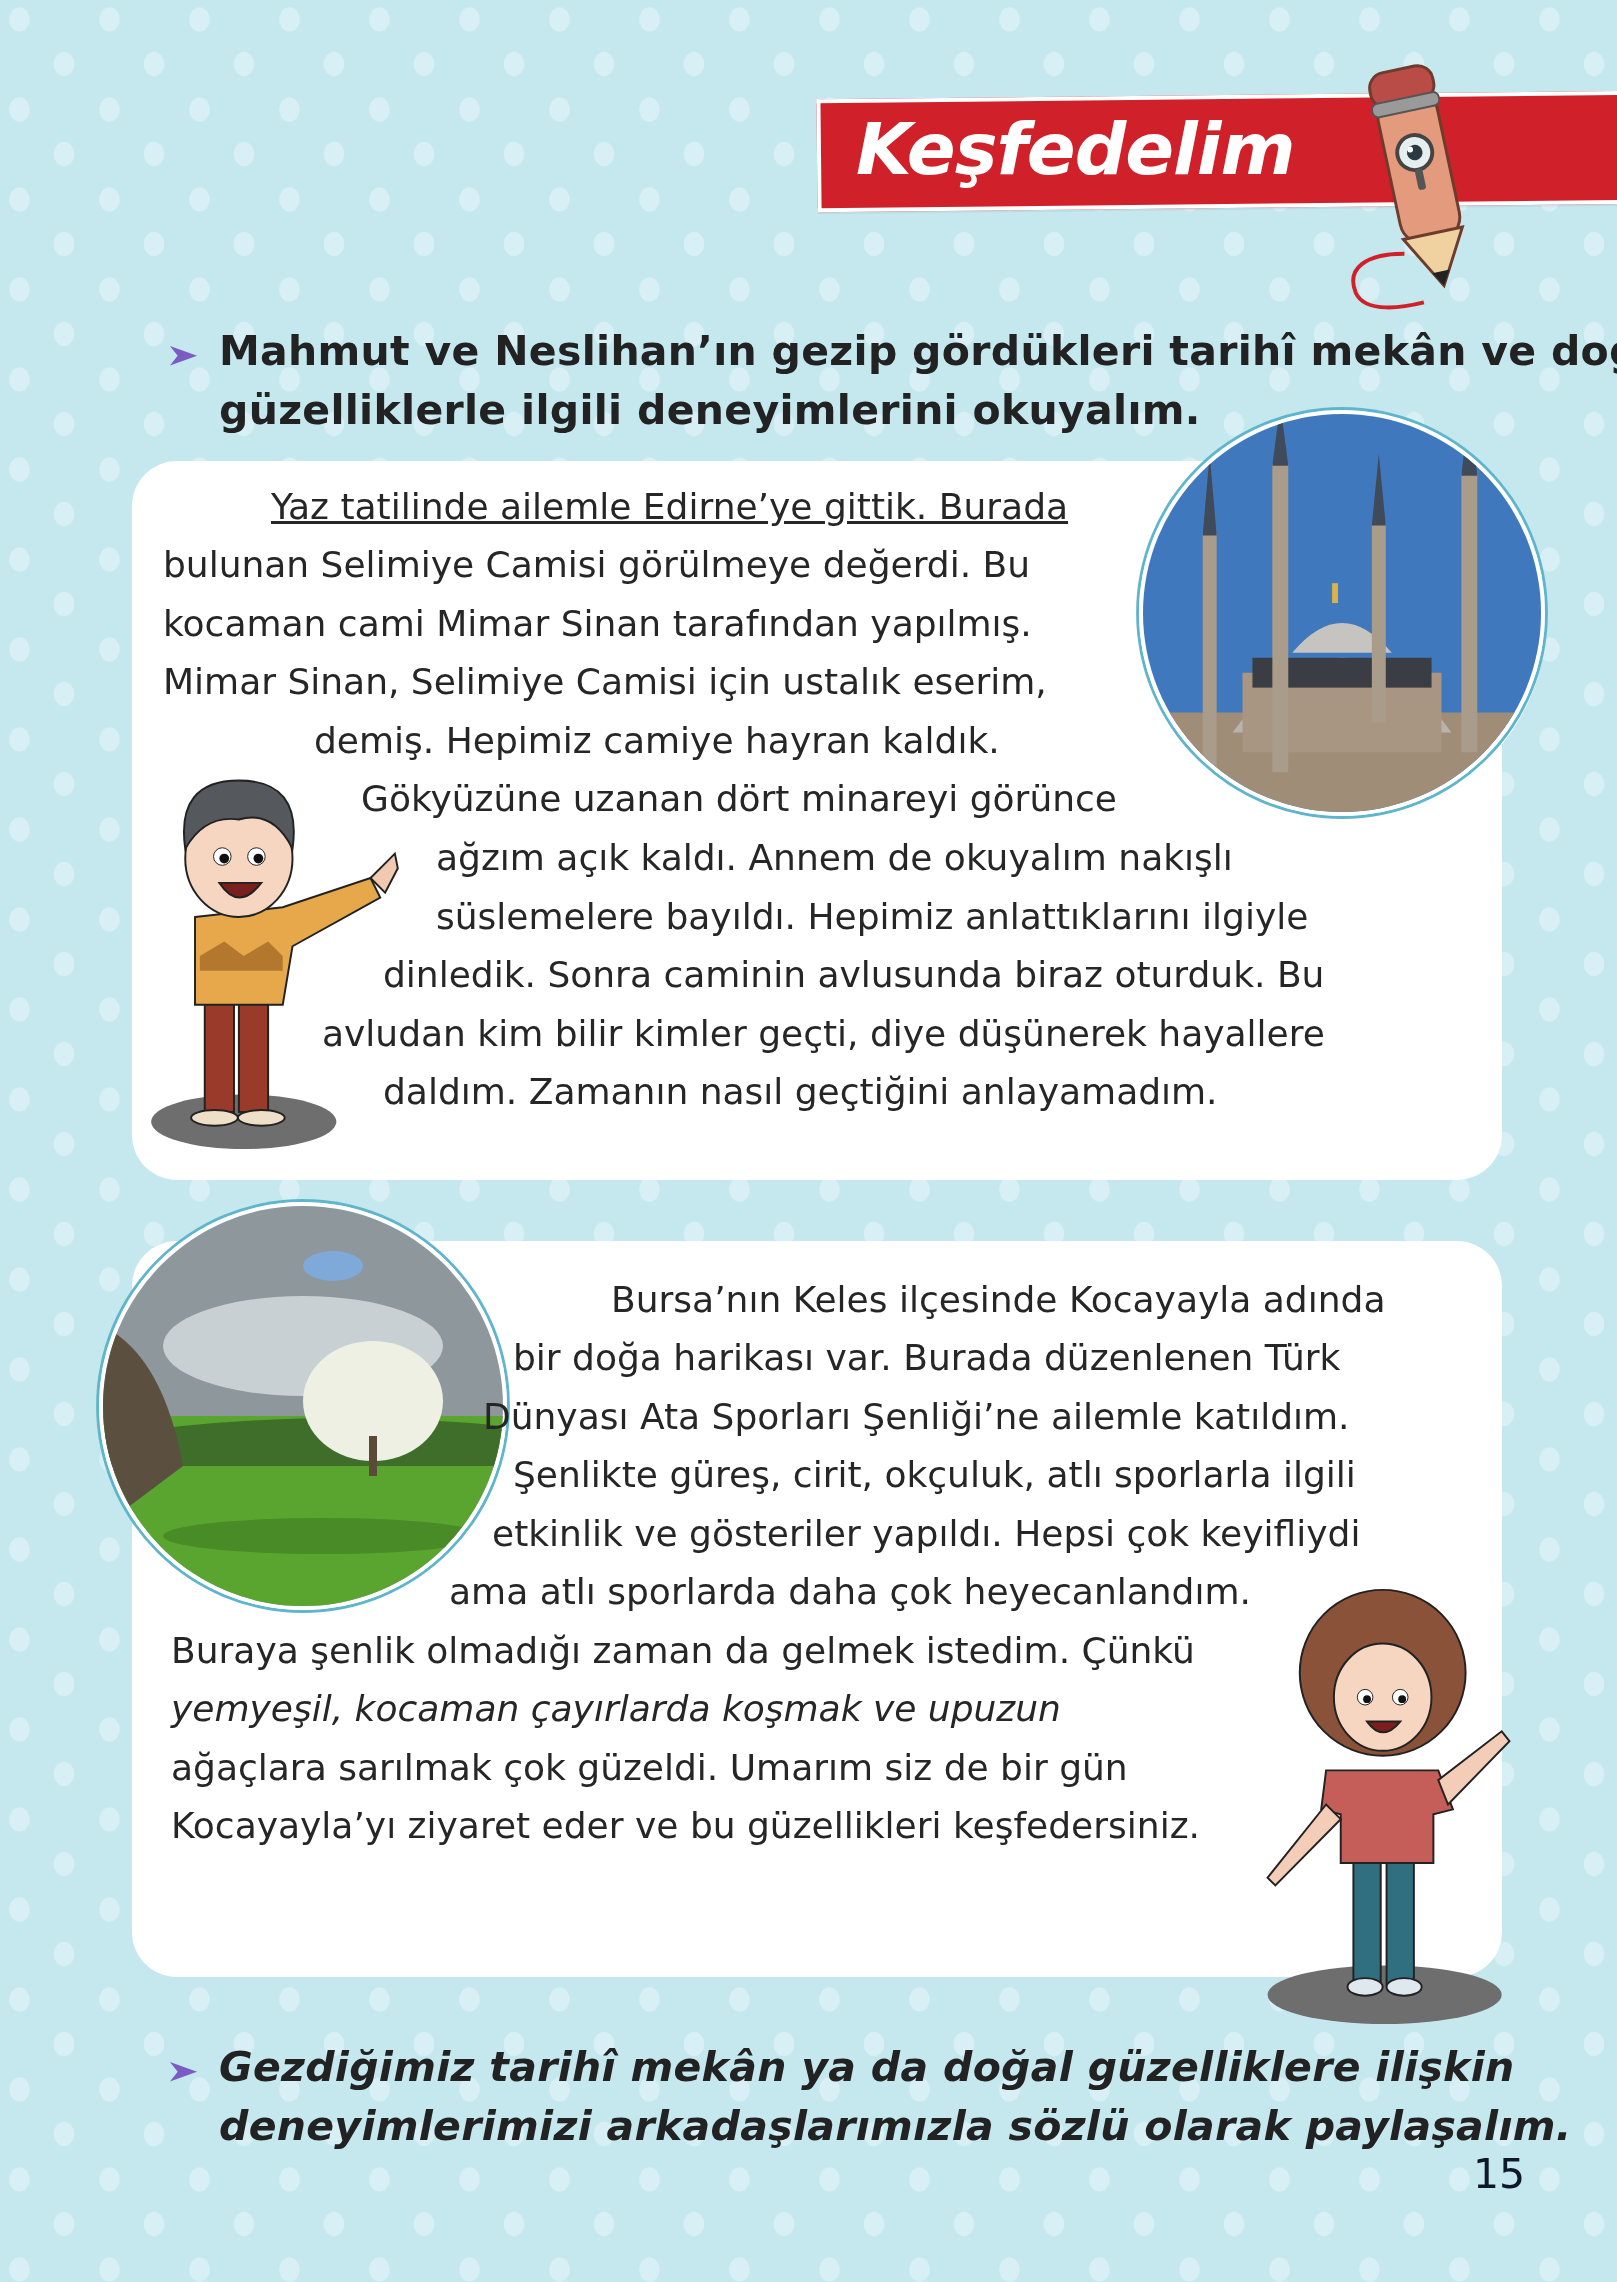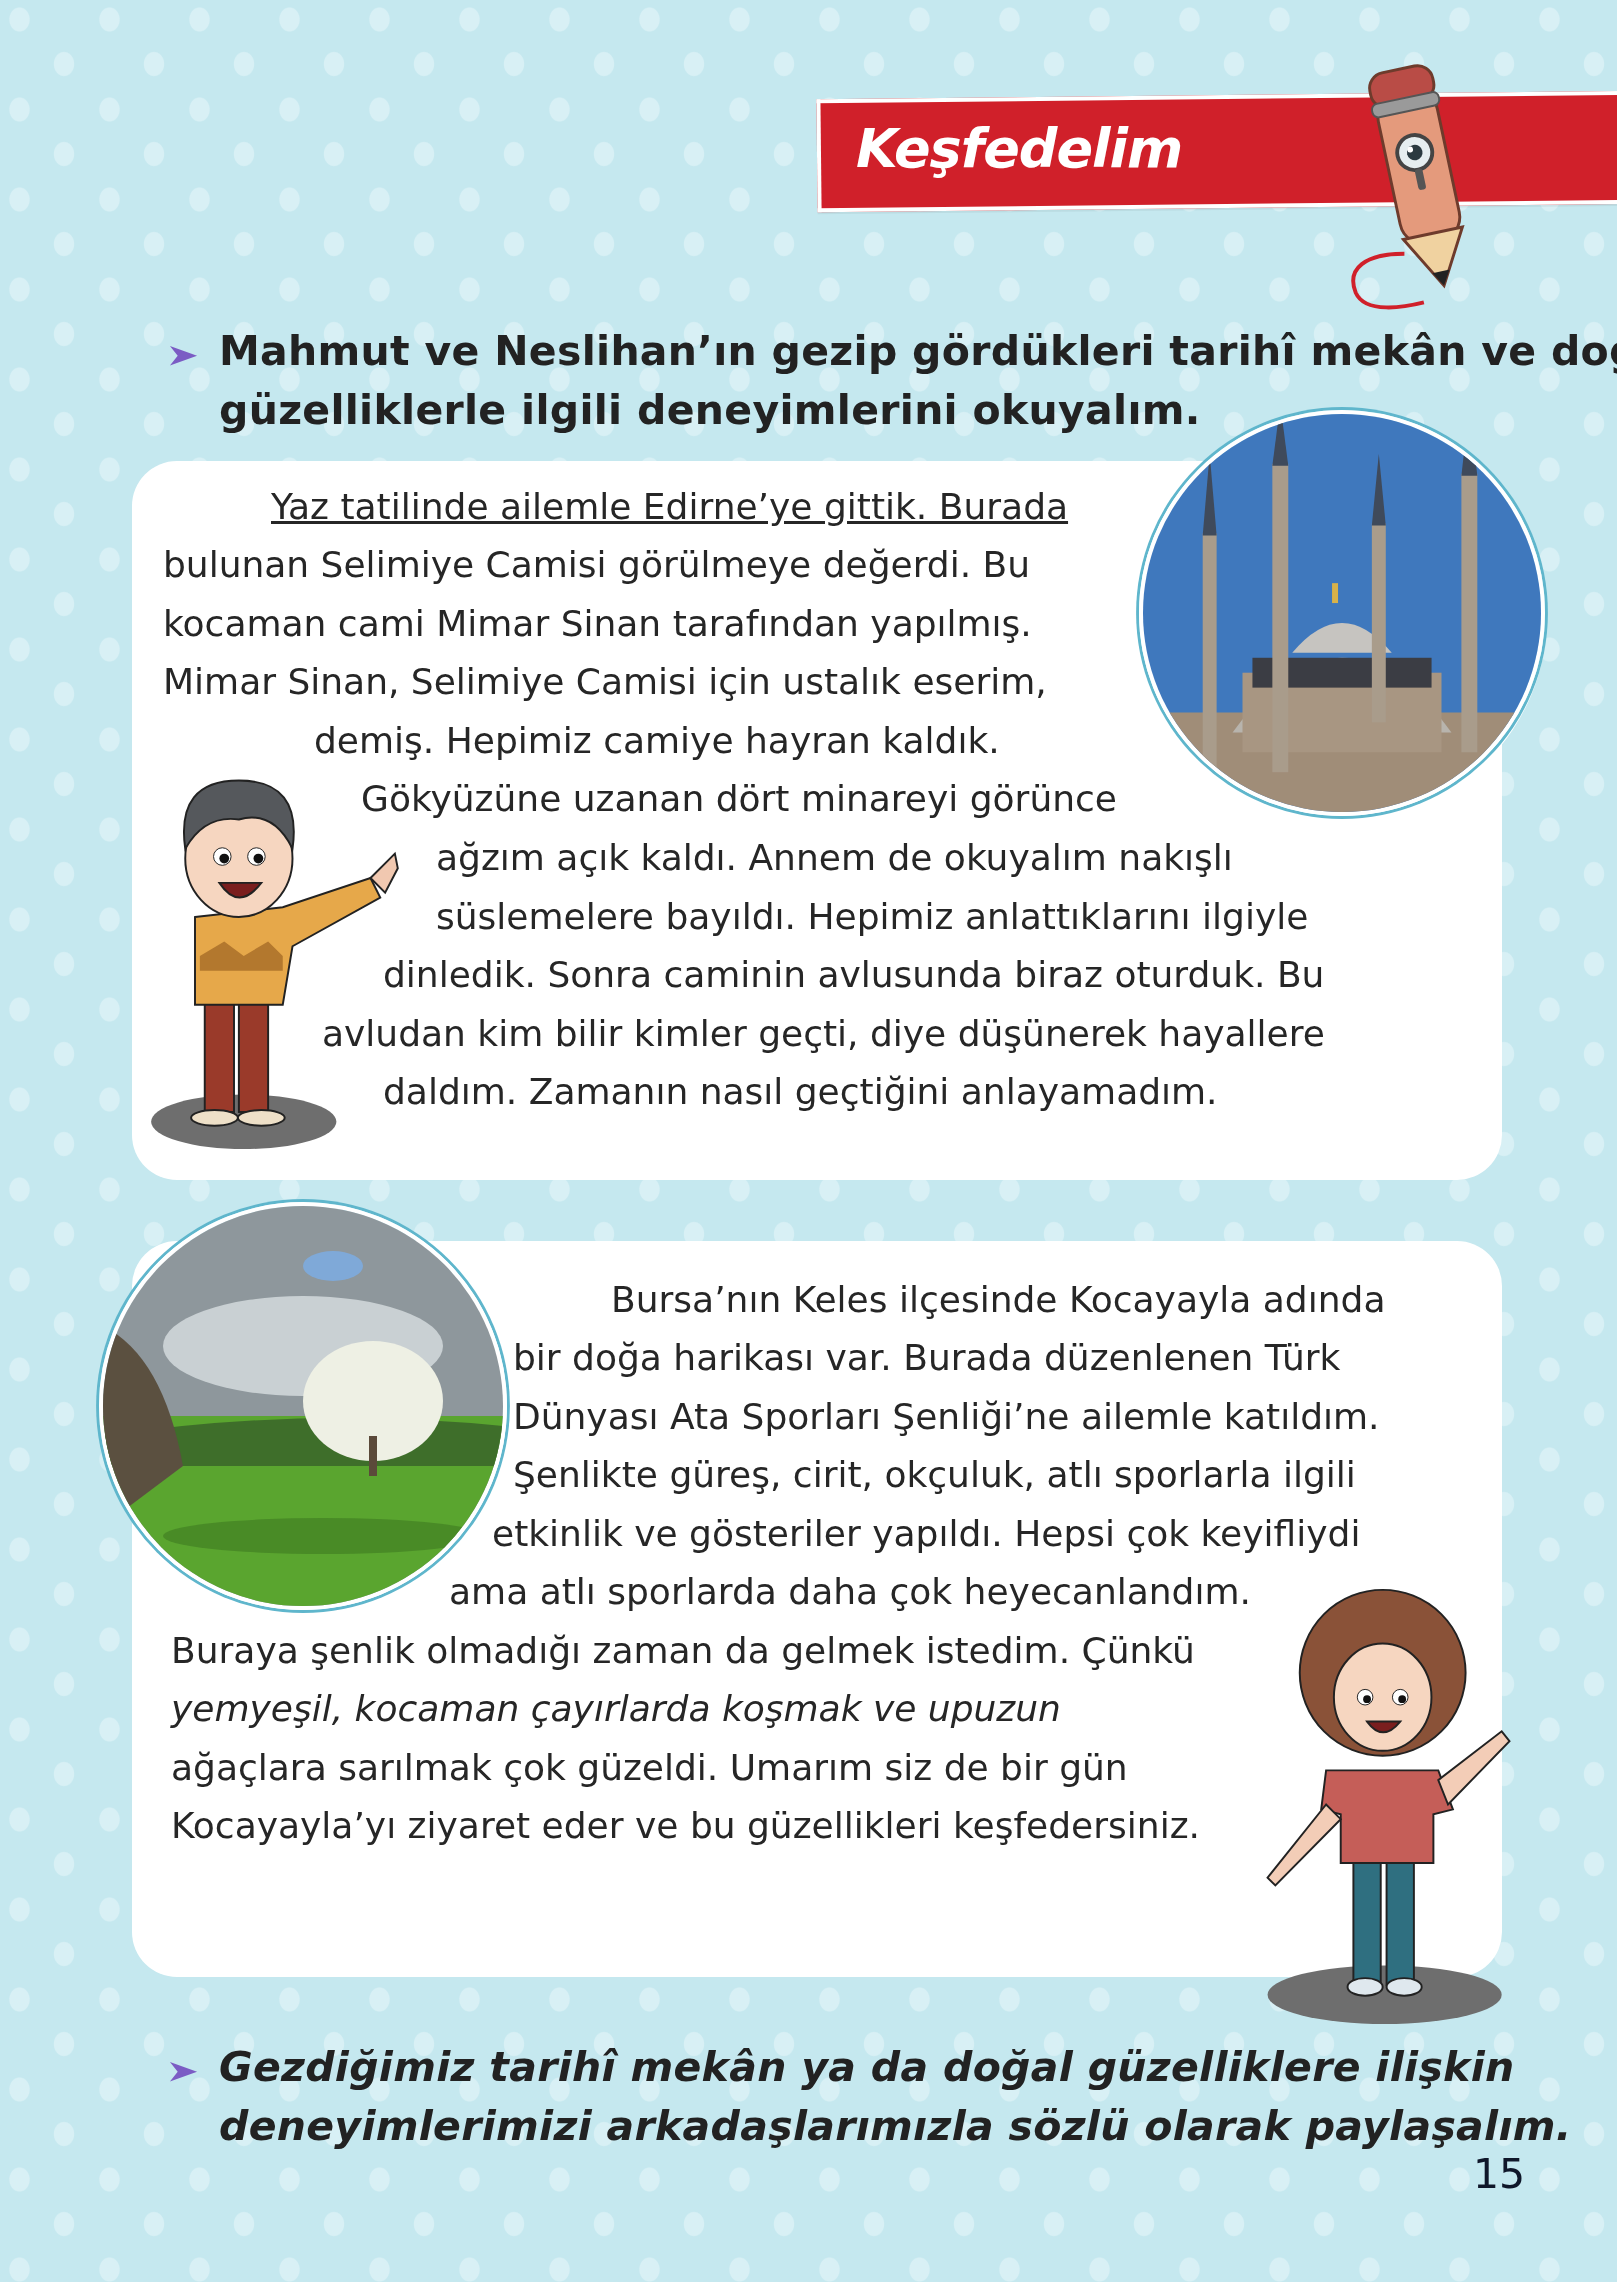--- a/index.html
+++ b/index.html
@@ -19,21 +19,21 @@
   .banner {
     left: 817px; top: 95px; width: 819px; height: 105px;
     background: #d0202a;
     border: 4.9px solid #fff; border-right: none;
     transform: rotate(-0.6deg);
     box-shadow: 0 2px 0 rgba(0,0,0,0.05);
   }
   .banner-title {
     left: 856px; top: 105px;
     font-family: "DejaVu Sans", sans-serif; font-weight: bold;
-    font-size: 54px; line-height: 88px; color: #fff;
+    font-size: 72px; line-height: 88px; color: #fff;
     letter-spacing: -1px; font-style: italic;
   }
   .pencil { left: 1346px; top: 59px; width: 146px; height: 263px; }
 
   
   .instruction { font-size: 41px; line-height: 59px; font-weight: bold; color: #222; letter-spacing: 0.3px; }
   .instruction .line { display: block; white-space: nowrap; }
   .arrow { position: absolute; width: 31px; height: 23.4px; }
 
   
@@ -147,21 +147,21 @@
     <path d="M0 230 Q 200 200 400 220 L400 260 L0 260 Z" fill="#3e6e2a"></path>
     <ellipse cx="270" cy="195" rx="70" ry="60" fill="#eef0e4"></ellipse>
     <rect x="266" y="230" width="8" height="40" fill="#5b4a3a"></rect>
     <path d="M0 120 Q 60 150 80 260 L 0 320 Z" fill="#5b5040"></path>
     <ellipse cx="220" cy="330" rx="160" ry="18" fill="#3d7a22" opacity="0.6"></ellipse>
   </svg>
 </div>
 <div class="abs story" style="left:0; top:0;">
   <span class="ln" style="left:611px; top:1270px;">Bursa’nın Keles ilçesinde Kocayayla adında</span>
   <span class="ln" style="left:513px; top:1328px;">bir doğa harikası var. Burada düzenlenen Türk</span>
-  <span class="ln" style="left:513px; top:1387px;">Dünyası Ata Sporları Şenliği’ne ailemle katıldım.</span>
+  <span class="ln" style="left:483px; top:1387px;">Dünyası Ata Sporları Şenliği’ne ailemle katıldım.</span>
   <span class="ln" style="left:513px; top:1445px;">Şenlikte güreş, cirit, okçuluk, atlı sporlarla ilgili</span>
   <span class="ln" style="left:492px; top:1504px;">etkinlik ve gösteriler yapıldı. Hepsi çok keyifliydi</span>
   <span class="ln" style="left:449px; top:1562px;">ama atlı sporlarda daha çok heyecanlandım.</span>
   <span class="ln" style="left:171px; top:1621px;">Buraya şenlik olmadığı zaman da gelmek istedim. Çünkü</span>
   <span class="ln" style="left:171px; top:1679px;font-style:italic;">yemyeşil, kocaman çayırlarda koşmak ve upuzun</span>
   <span class="ln" style="left:171px; top:1738px;">ağaçlara sarılmak çok güzeldi. Umarım siz de bir gün</span>
   <span class="ln" style="left:171px; top:1796px;">Kocayayla’yı ziyaret eder ve bu güzellikleri keşfedersiniz.</span>
 </div>
 <svg class="abs girl" viewBox="0 0 290 450">
   <ellipse cx="140" cy="420" rx="120" ry="30" fill="#6e6e6e"></ellipse>

